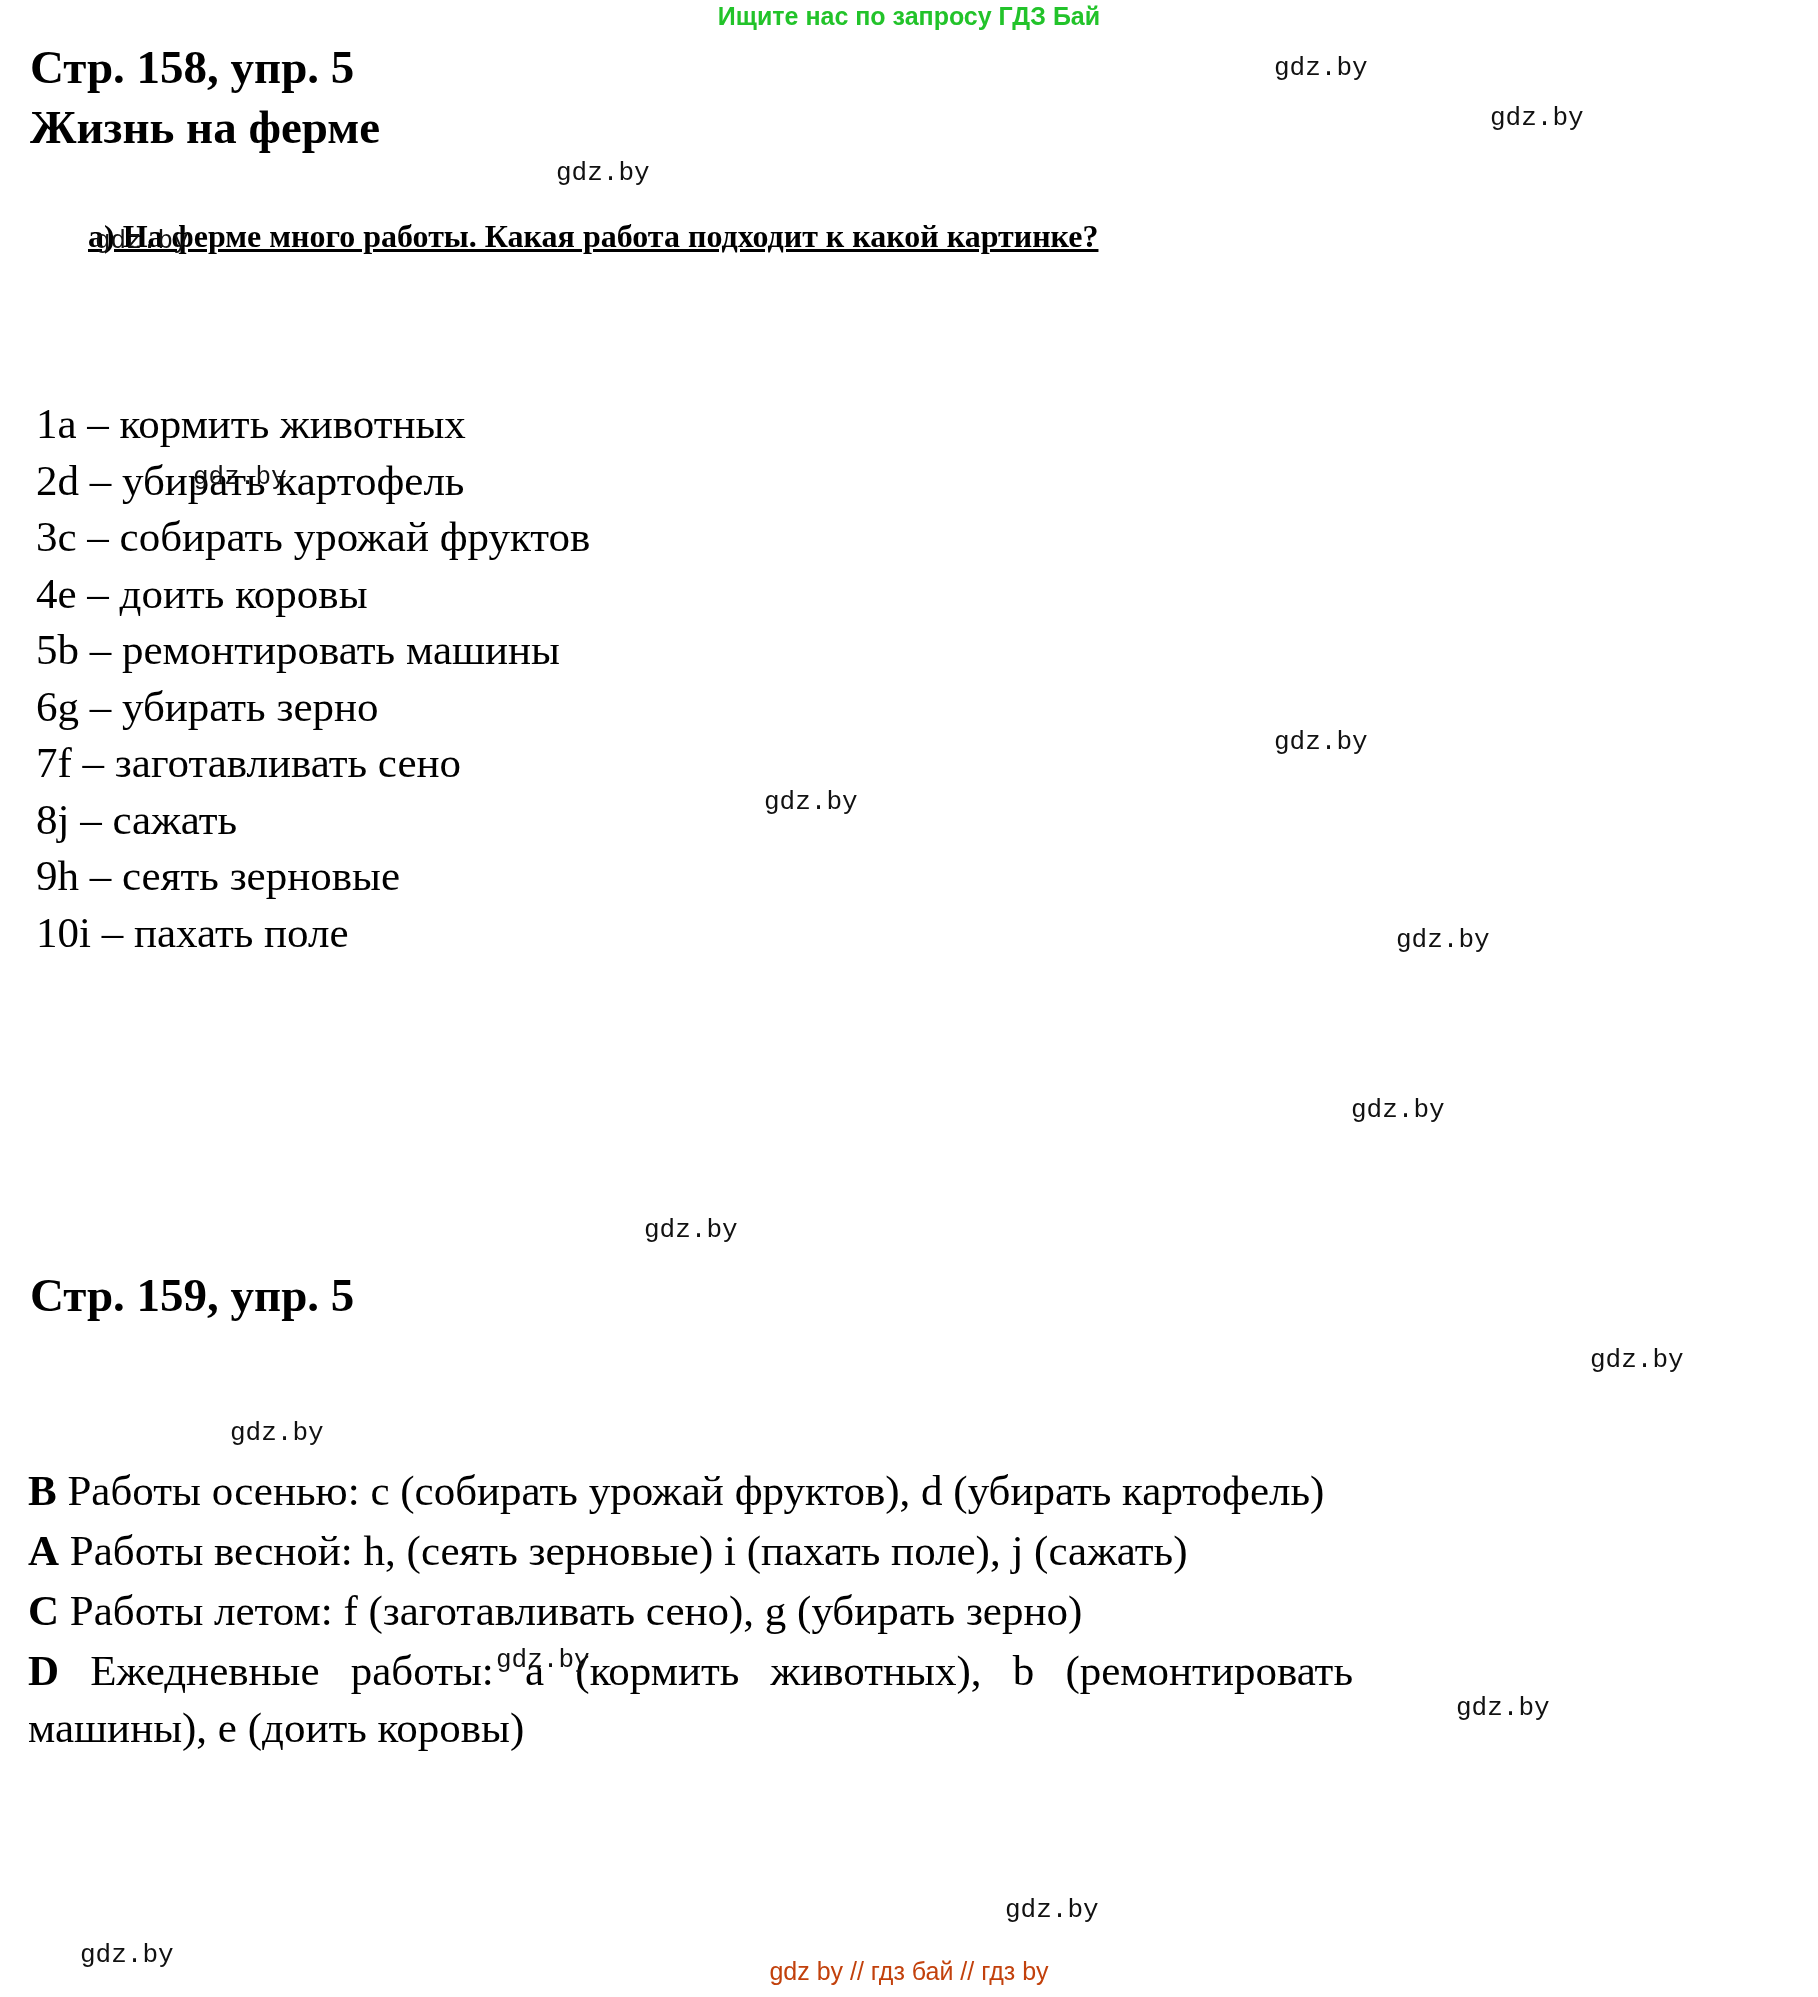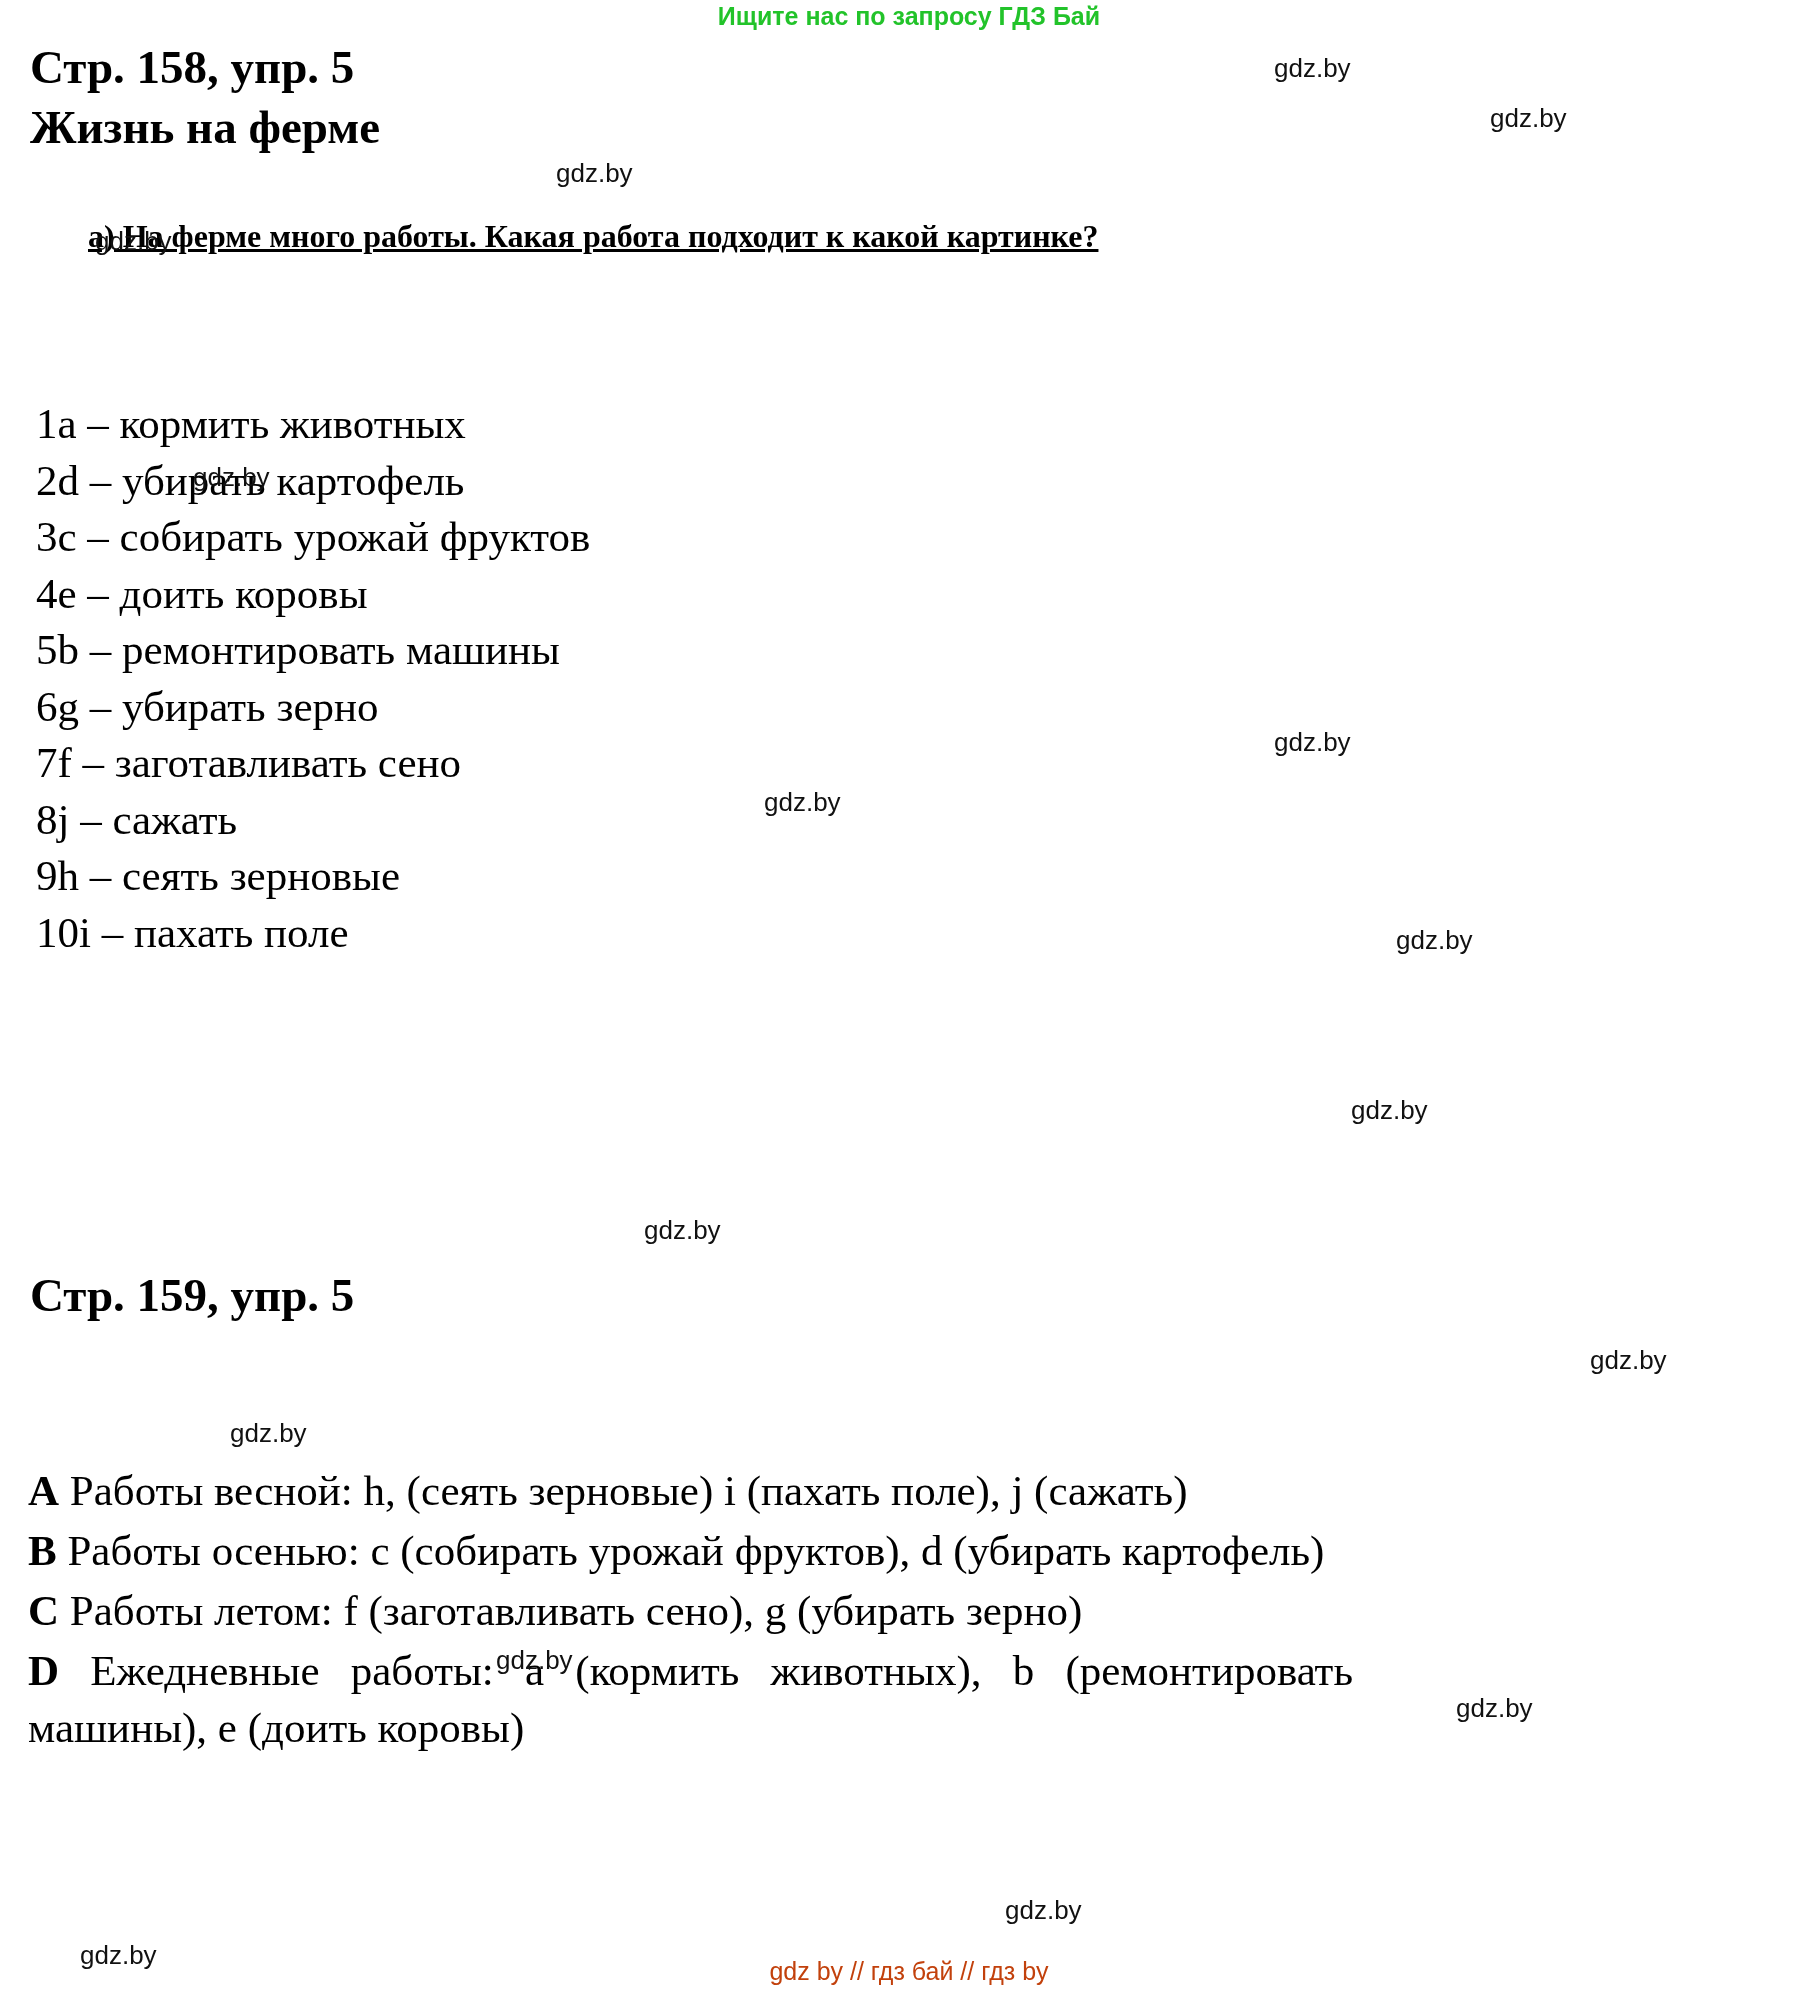--- a/index.html
+++ b/index.html
@@ -105,21 +105,21 @@
     text-justify: inter-word;
     margin: 0 0 3px 0;
   }
   .group-line .gl {
     font-weight: bold;
   }
 
   
   .wm {
     position: absolute;
-    font-family: Liberation Sans, sans-serif;
+    font-family: Liberation Mono, monospace;
     font-size: 26px;
     color: #111111;
     white-space: nowrap;
     letter-spacing: 0px;
   }
 
   .footer {
     position: absolute;
     top: 1957px;
     left: 0;
@@ -155,26 +155,26 @@
     <li>8j – сажать</li>
     <li>9h – сеять зерновые</li>
     <li>10i – пахать поле</li>
   </ul>
 
   <div class="heading" id="h-159">Стр. 159, упр. 5</div>
 
 
   <div class="groups">
     <p class="group-line">
+      <span class="gl">B</span>
+      <span>Работы осенью: c (собирать урожай фруктов), d (убирать картофель)</span>
+    </p>
+    <p class="group-line">
       <span class="gl">A</span>
       <span>Работы весной: h, (сеять зерновые) i (пахать поле), j (сажать)</span>
-    </p>
-    <p class="group-line">
-      <span class="gl">B</span>
-      <span>Работы осенью: c (собирать урожай фруктов), d (убирать картофель)</span>
     </p>
     <p class="group-line">
       <span class="gl">C</span>
       <span>Работы летом: f (заготавливать сено), g (убирать зерно)</span>
     </p>
     <p class="group-line">
       <span class="gl">D</span>
       <span>Ежедневные работы: a (кормить животных), b (ремонтировать машины), e (доить коровы)</span>
     </p>
   </div>

